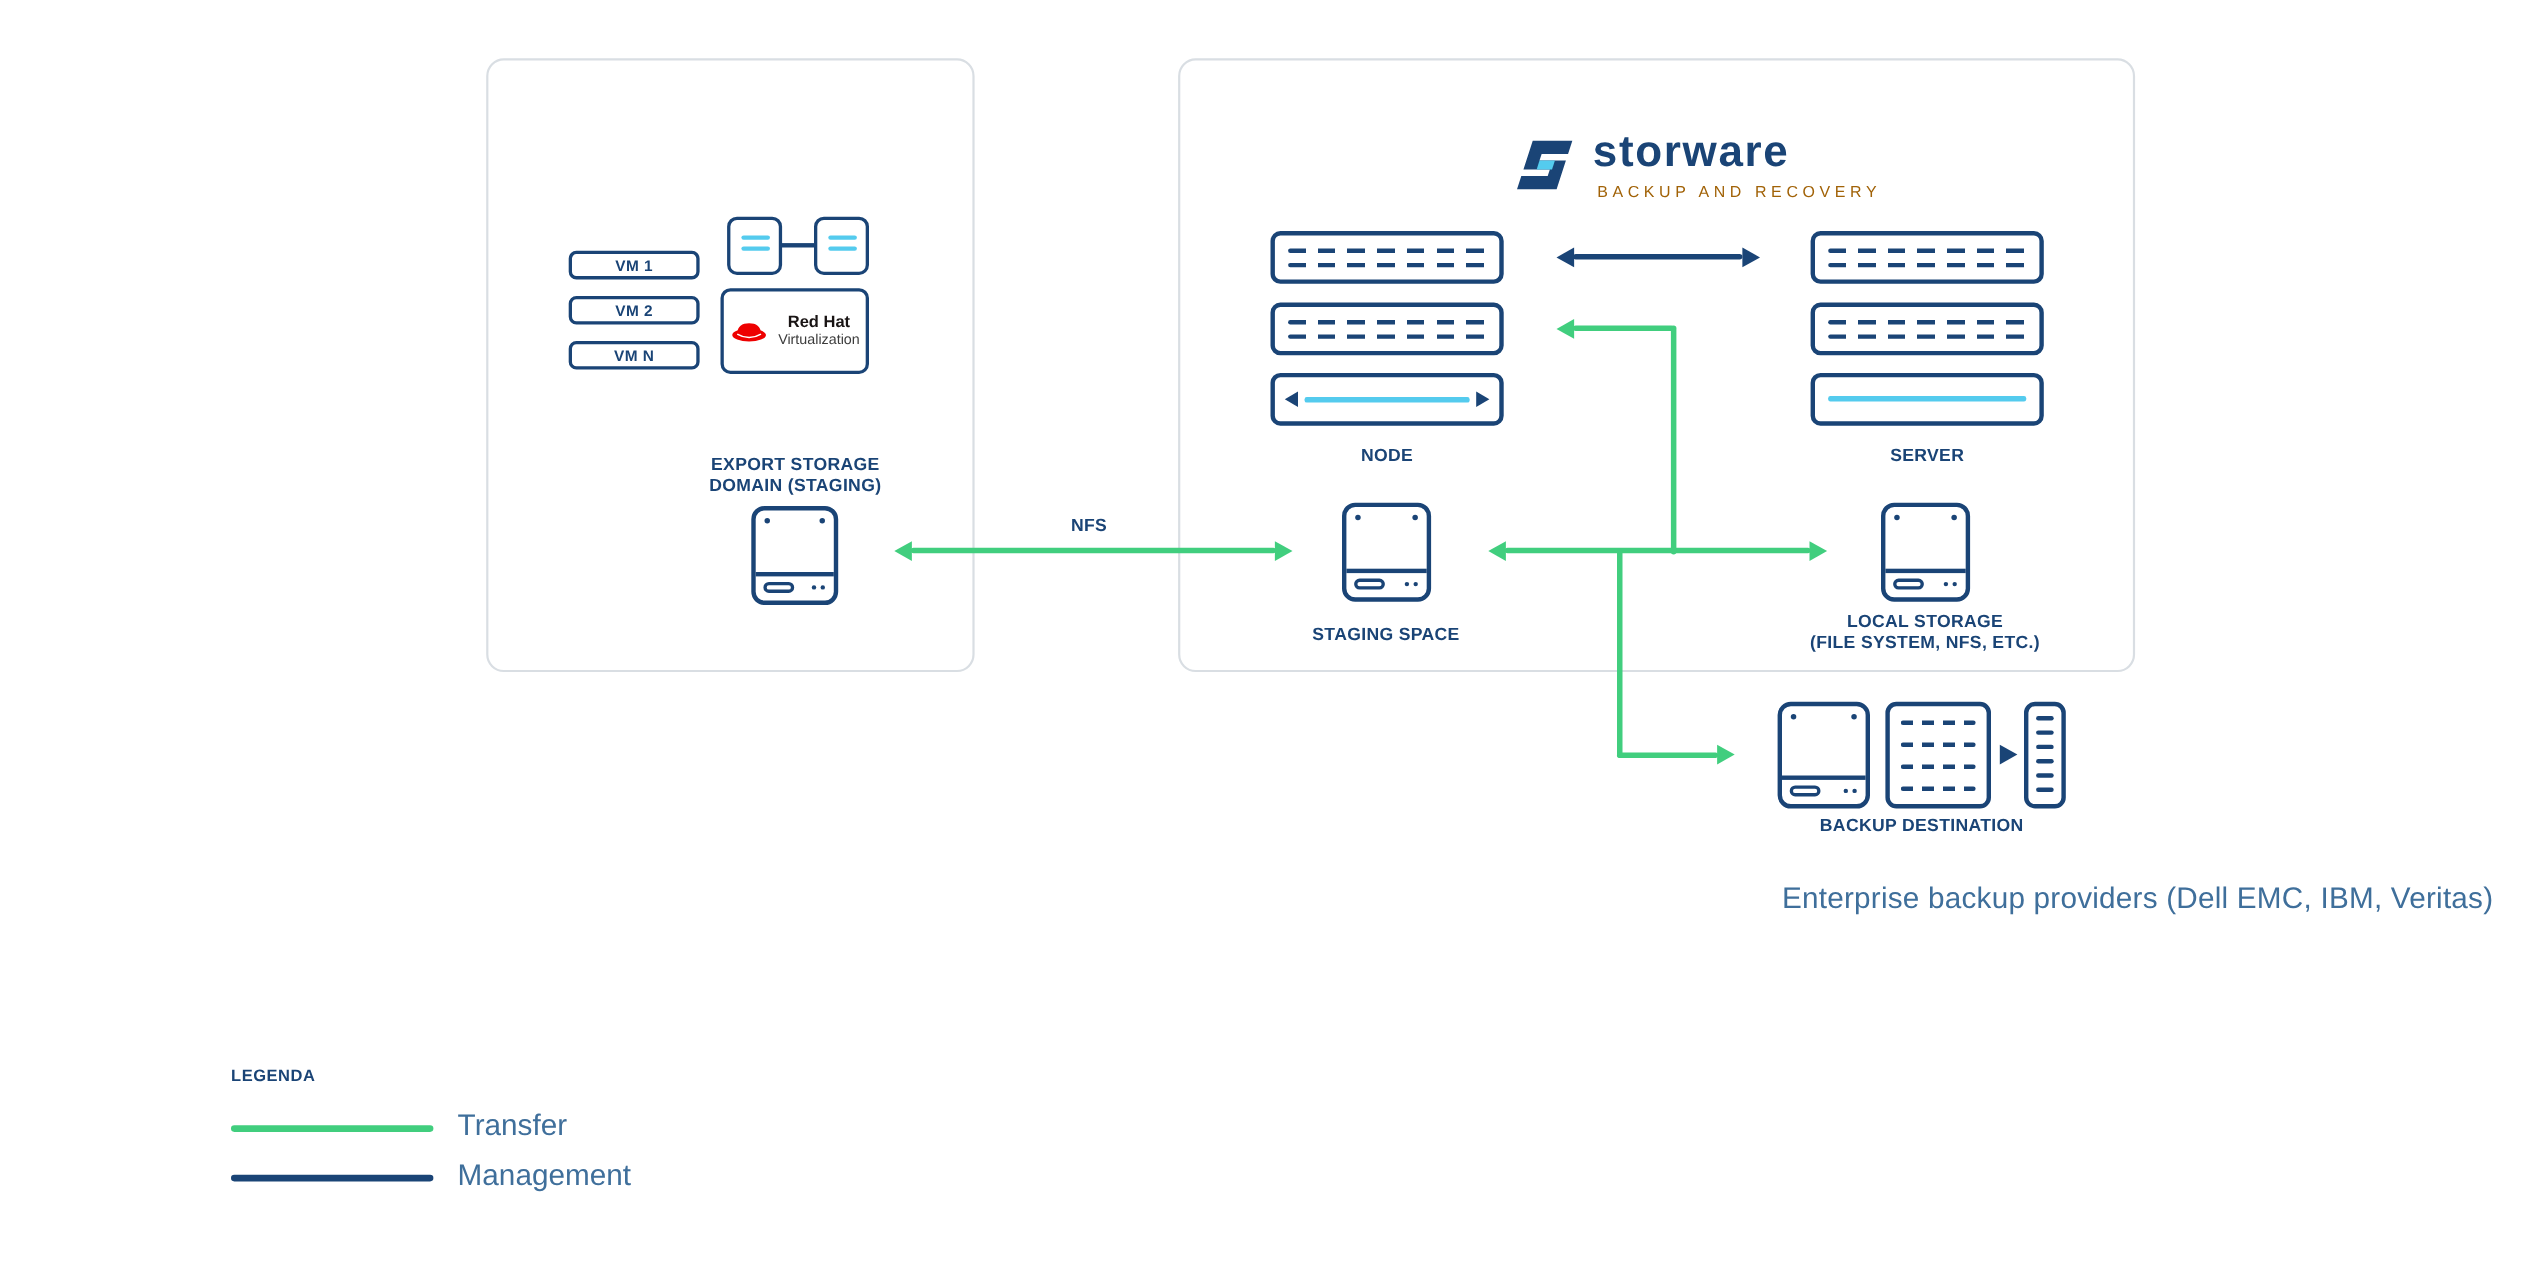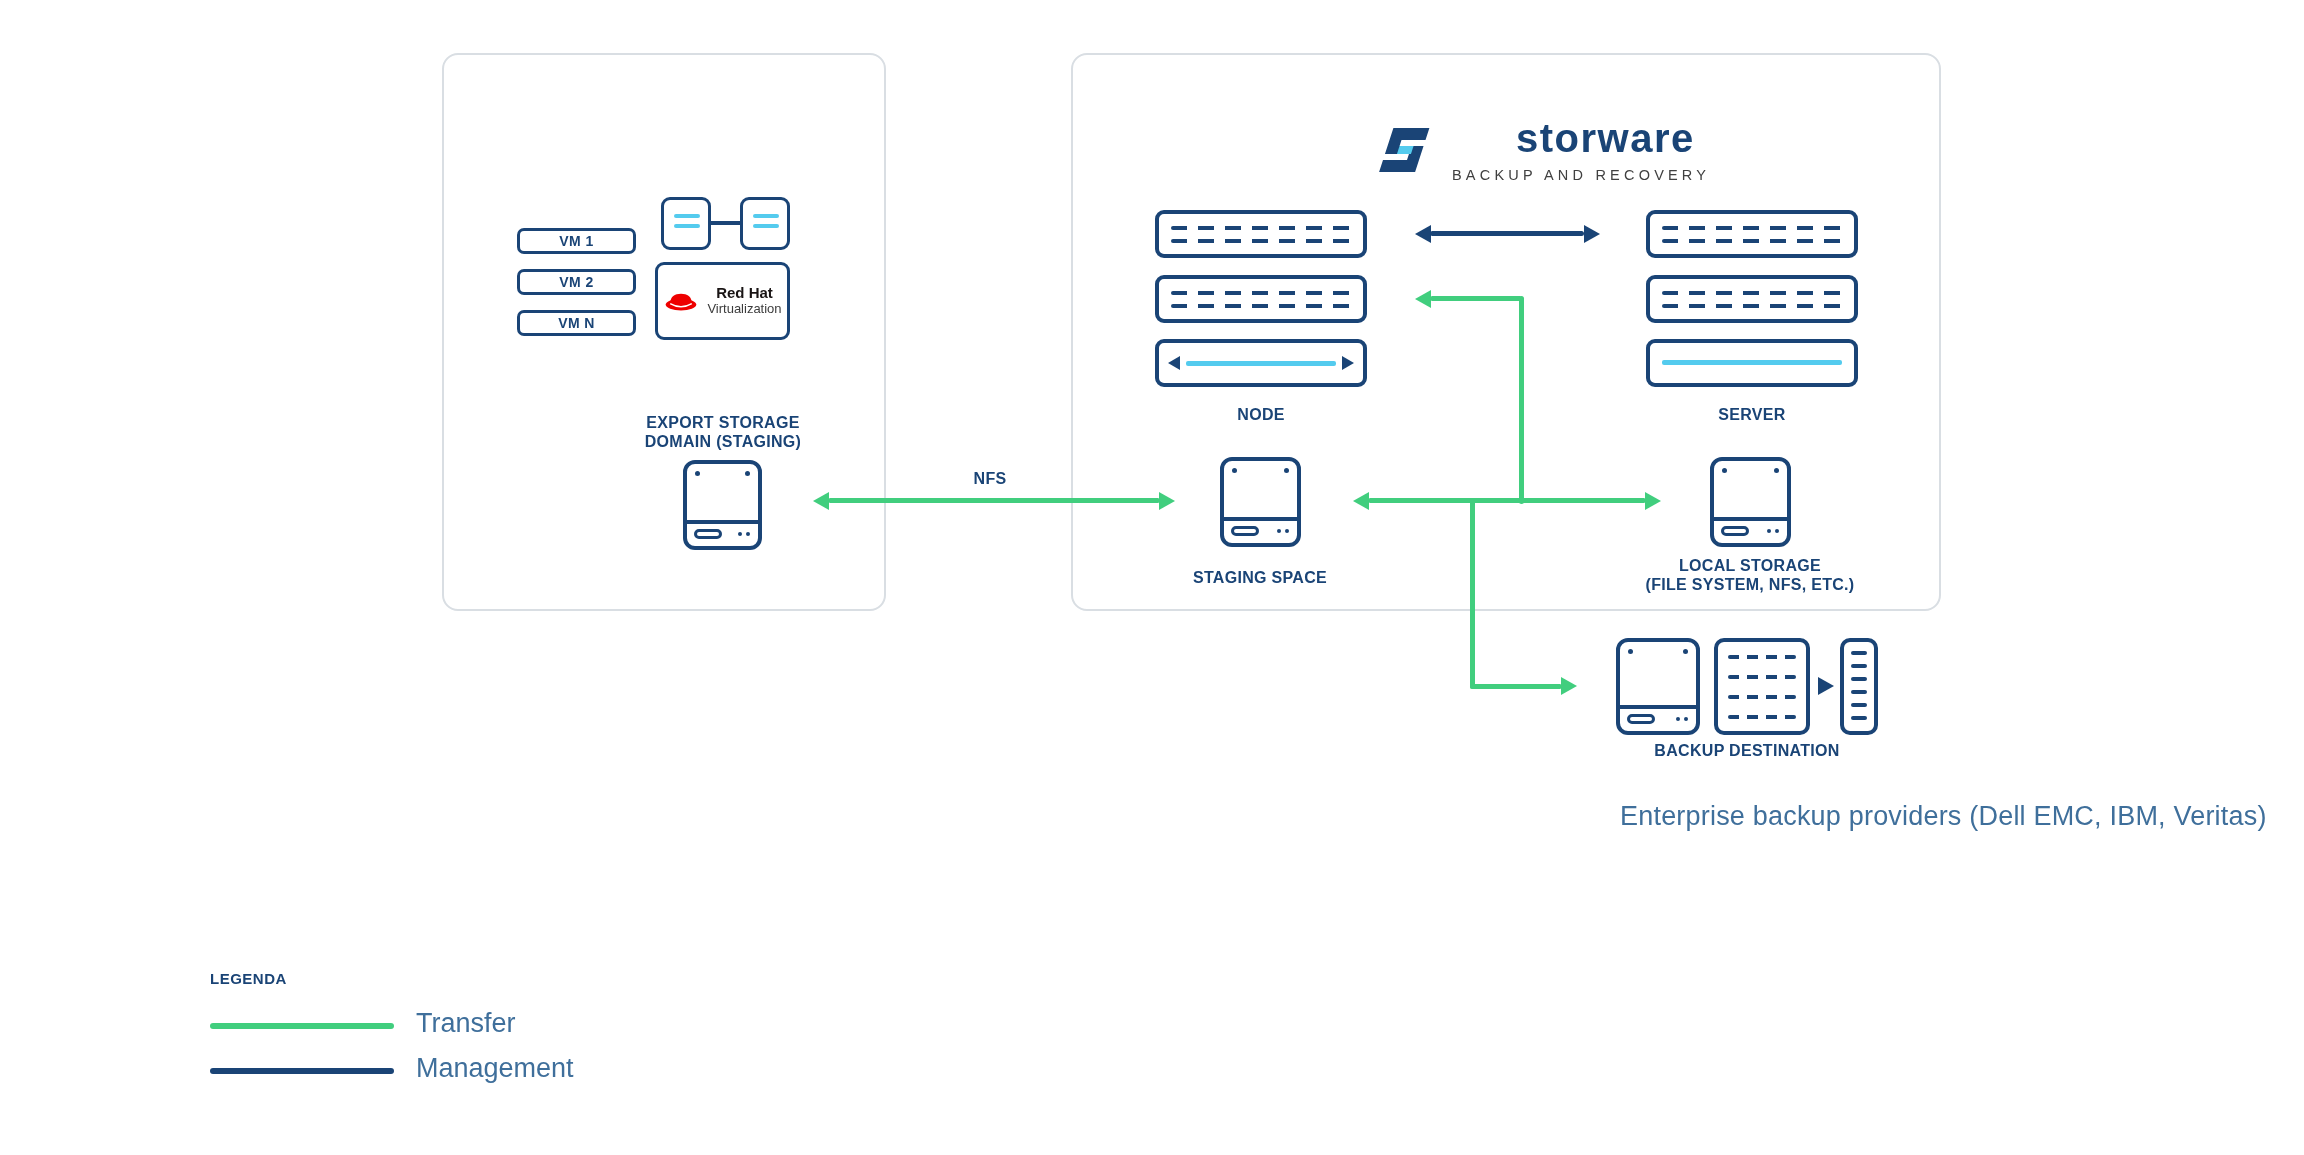--- a/index.html
+++ b/index.html
@@ -67,22 +67,22 @@
   .head.navy.l{border-right-color:var(--navy);}
 
   
   .docicon{position:absolute;border:4px solid var(--navy);border-radius:10px;background:#fff;}
   .docicon .d2{position:absolute;left:10px;right:10px;height:4px;border-radius:2px;
         background:repeating-linear-gradient(90deg,var(--navy) 0 11px,transparent 11px 19px);}
   .listicon{position:absolute;border:4px solid var(--navy);border-radius:10px;background:#fff;}
   .listicon .bar{position:absolute;left:7px;width:16px;height:4px;background:var(--navy);border-radius:2px;}
 
   
-  .wordmark{position:absolute;left:1516px;top:116px;font-size:40px;font-weight:bold;color:var(--navy);letter-spacing:1.5px;}
-  .tagline{position:absolute;left:1452px;top:167px;font-size:14.5px;color:#404040;letter-spacing:4.2px;}
+  .wordmark{position:absolute;left:1448px;top:116px;font-size:40px;font-weight:bold;color:var(--navy);letter-spacing:1.5px;}
+  .tagline{position:absolute;left:1452px;top:167px;font-size:14.5px;color:#a16207;letter-spacing:4.2px;}
 
   
   .para{position:absolute;left:1620px;top:792px;font-size:27px;color:var(--steel);line-height:48px;letter-spacing:.2px;}
   .leg-title{position:absolute;left:210px;top:970px;font-size:15px;font-weight:bold;color:var(--navy);letter-spacing:.5px;}
   .leg-line{position:absolute;left:210px;width:184px;height:6px;border-radius:3px;}
   .leg-txt{position:absolute;left:416px;font-size:27px;color:var(--steel);}
 </style>
 </head>
 <body>
 

